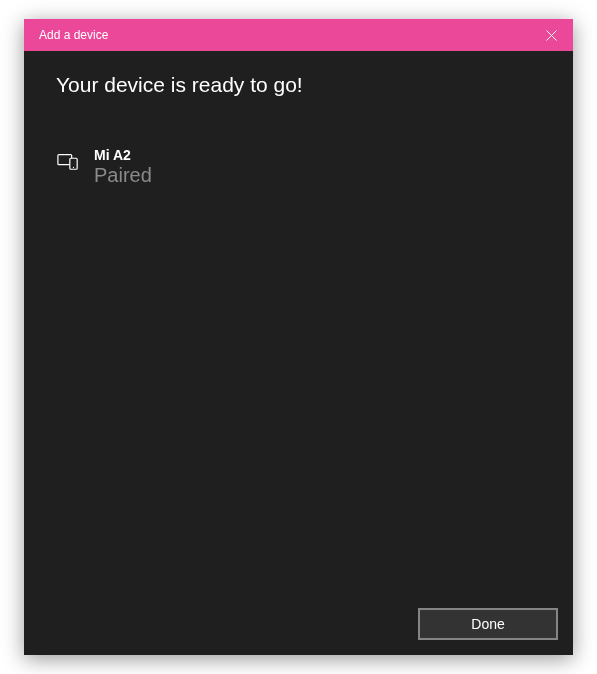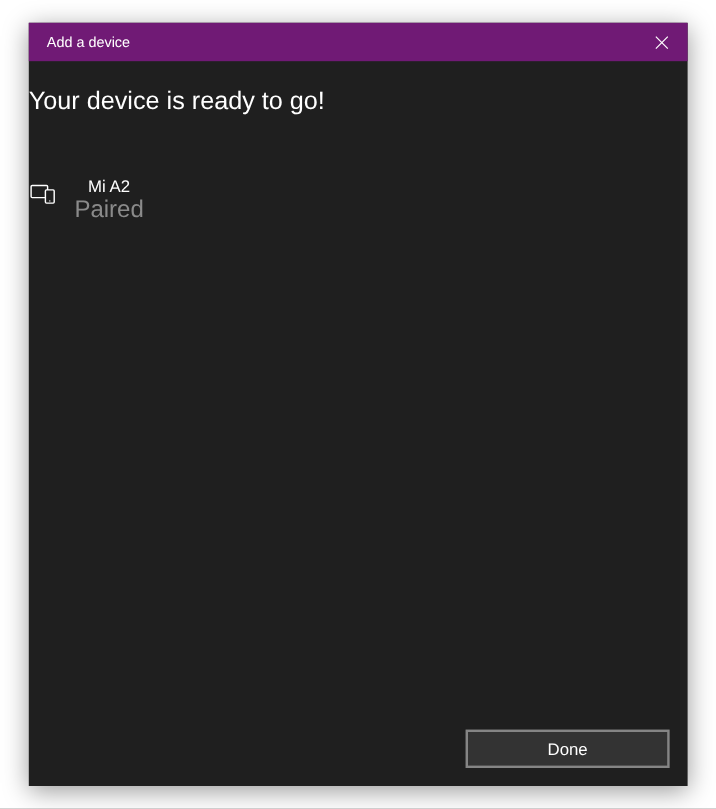--- a/index.html
+++ b/index.html
@@ -18,21 +18,21 @@
     }
     .dialog {
       width: 549px;
       height: 636px;
       background: #1f1f1f;
       display: flex;
       flex-direction: column;
       box-shadow: 0 4px 20px rgba(0,0,0,0.4);
     }
     .titlebar {
-      background: #701a75;
+      background: #ec4899;
       height: 32px;
       display: flex;
       align-items: center;
       justify-content: space-between;
       padding-left: 15px;
       padding-right: 8px;
     }
     .titlebar-title {
       color: #ffffff;
       font-size: 12px;
@@ -46,21 +46,21 @@
       justify-content: center;
       cursor: pointer;
       color: #ffffff;
     }
     .close-btn svg {
       width: 11px;
       height: 11px;
     }
     .content {
       flex: 1;
-      padding: 22px 15px 15px 0;
+      padding: 22px 15px 15px 32px;
       display: flex;
       flex-direction: column;
       color: #ffffff;
     }
     .heading {
       font-size: 21px;
       font-weight: 400;
       color: #ffffff;
       margin-bottom: 50px;
     }
@@ -82,35 +82,34 @@
       height: 22px;
     }
     .device-text {
       display: flex;
       flex-direction: column;
       gap: 1px;
     }
     .device-name {
       color: #ffffff;
       font-size: 14px;
-      font-weight: 400;
-      text-align: center;
+      font-weight: 700;
     }
     .device-status {
       color: #8a8a8a;
       font-size: 20px;
       font-weight: 400;
     }
     .footer {
       display: flex;
       justify-content: flex-end;
       padding: 0 15px 15px 0;
     }
     .done-btn {
-      width: 170px;
+      width: 140px;
       height: 32px;
       background: #333333;
       border: 2px solid #858585;
       color: #ffffff;
       font-size: 14px;
       font-family: inherit;
       cursor: pointer;
       outline: none;
     }
   </style>

